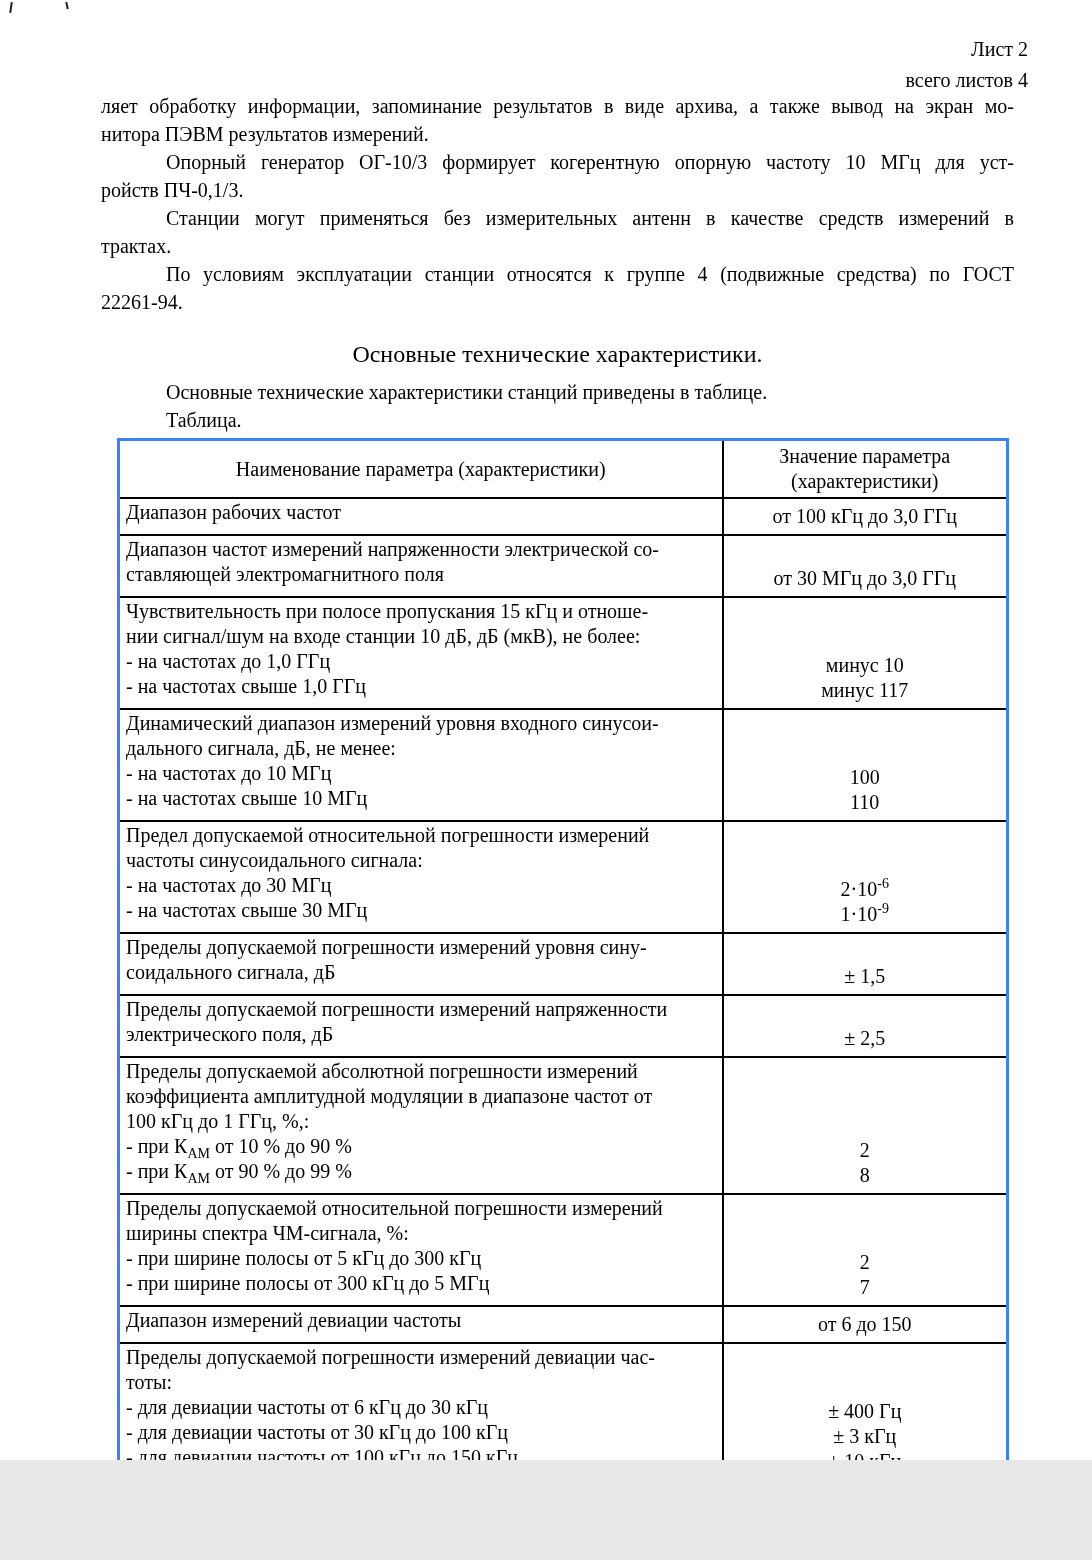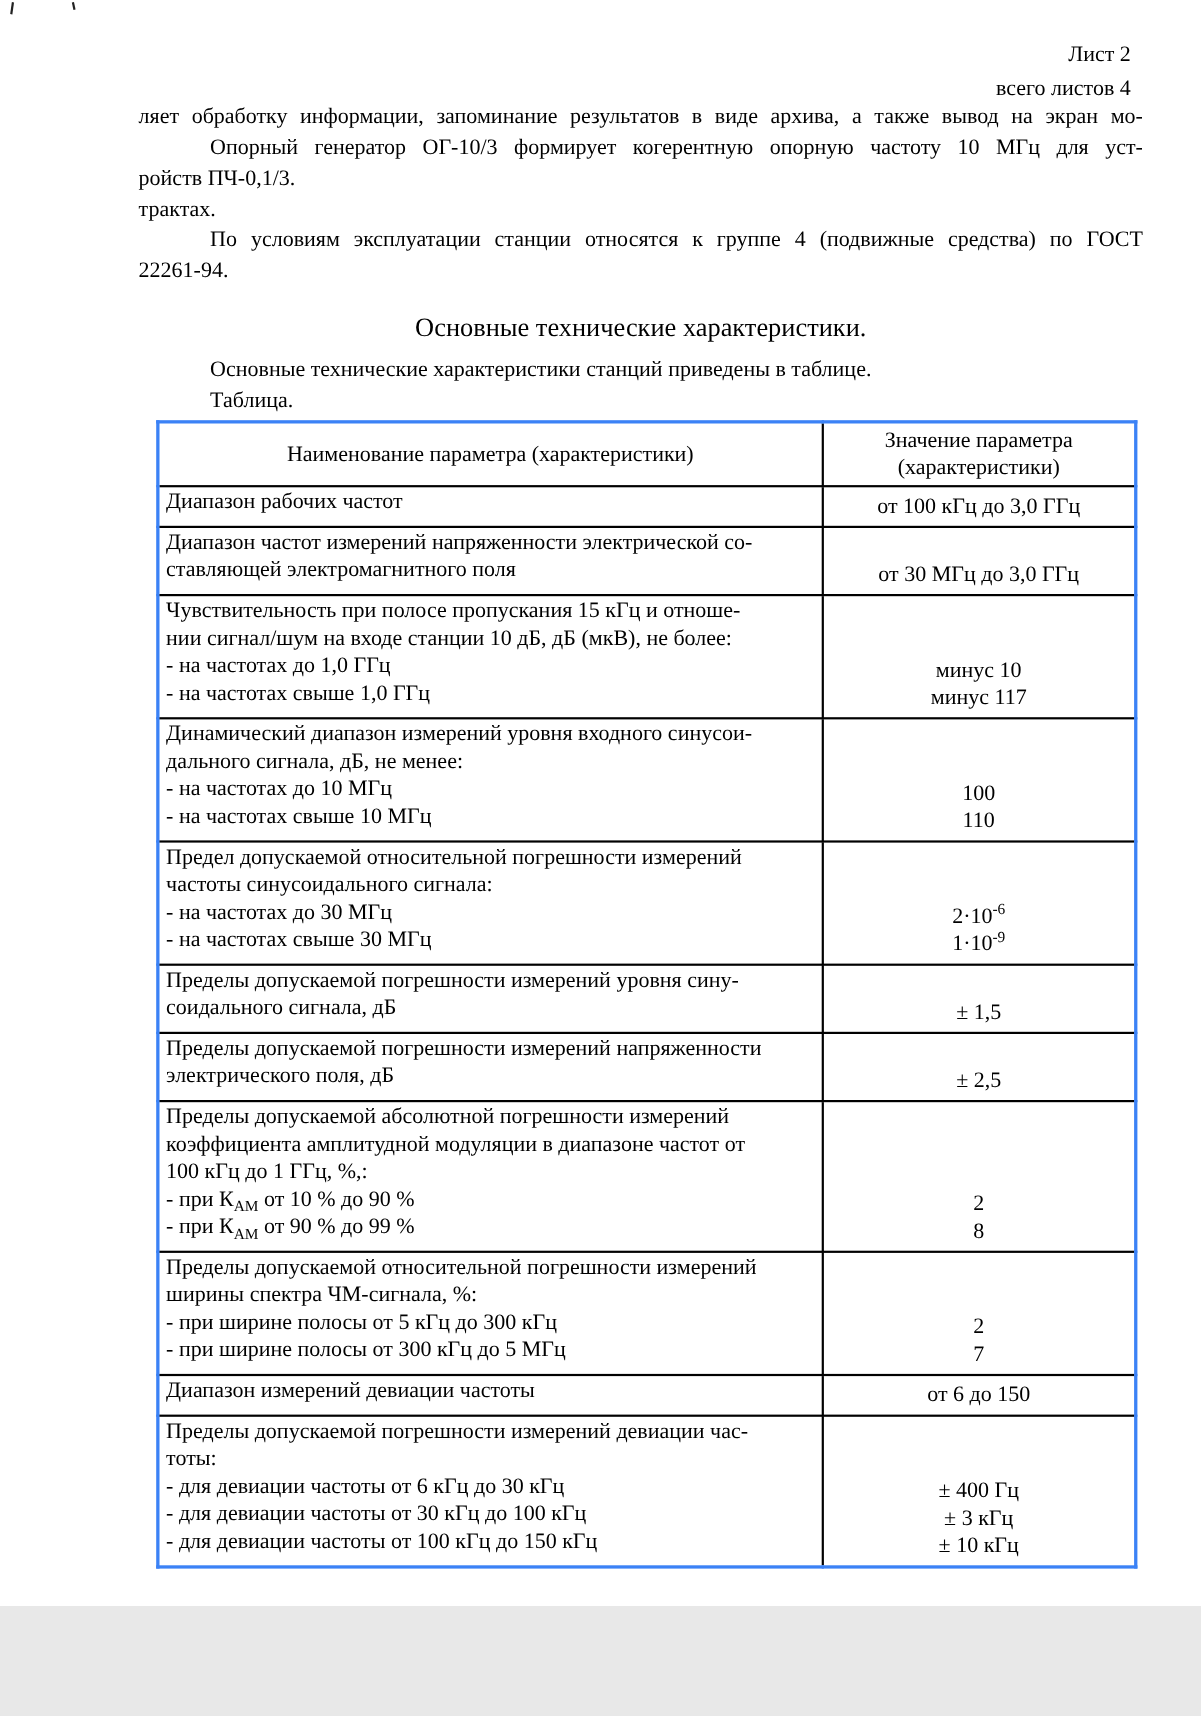--- a/index.html
+++ b/index.html
@@ -11,21 +11,21 @@
   }
   .scan-artifact { position:absolute; left:8px; top:2px; width:70px; height:14px; }
   .scan-artifact span { position:absolute; top:0; width:2px; height:11px; background:#222; }
   .scan-artifact span:first-child { left:2px; transform:rotate(8deg); }
   .scan-artifact span:last-child { left:58px; height:7px; transform:rotate(-12deg); }
 
   .header-right {
     position:absolute; top:34px; right:64px;
     text-align:right; font-size:20px; line-height:31px;
   }
-  .content { position:absolute; left:126px; top:92px; width:913px; }
+  .content { position:absolute; left:101px; top:92px; width:913px; }
   .line { font-size:20px; line-height:28px; }
   .just { text-align:justify; text-align-last:justify; }
   .indent { text-indent:65px; }
   .heading { text-align:center; font-size:24px; line-height:28px; margin:24px 0 10px 0; }
 
   table.spec-table {
     border-collapse:collapse; table-layout:fixed;
     width:889px; margin:4px 0 0 16px;
     border:3px solid #3b82f6;
   }
@@ -55,26 +55,28 @@
   <div class="header-right">
     <div>Лист 2</div>
     <div>всего листов 4</div>
   </div>
 
   <div class="content">
 
     <div id="paragraphs">
         <div class="para">
           <div class="line just">ляет обработку информации, запоминание результатов в виде архива, а также вывод на экран мо-</div>
+          <div class="line">нитора ПЭВМ результатов измерений.</div>
         </div>
         <div class="para">
           <div class="line just indent">Опорный генератор ОГ-10/3 формирует когерентную опорную частоту 10 МГц для уст-</div>
           <div class="line">ройств ПЧ-0,1/3.</div>
         </div>
         <div class="para">
+          <div class="line just indent">Станции могут применяться без измерительных антенн в качестве средств измерений в</div>
           <div class="line">трактах.</div>
         </div>
         <div class="para">
           <div class="line just indent">По условиям эксплуатации станции относятся к группе 4 (подвижные средства) по ГОСТ</div>
           <div class="line">22261-94.</div>
         </div>
       </div>
 
     <div class="heading">Основные технические характеристики.</div>
 

